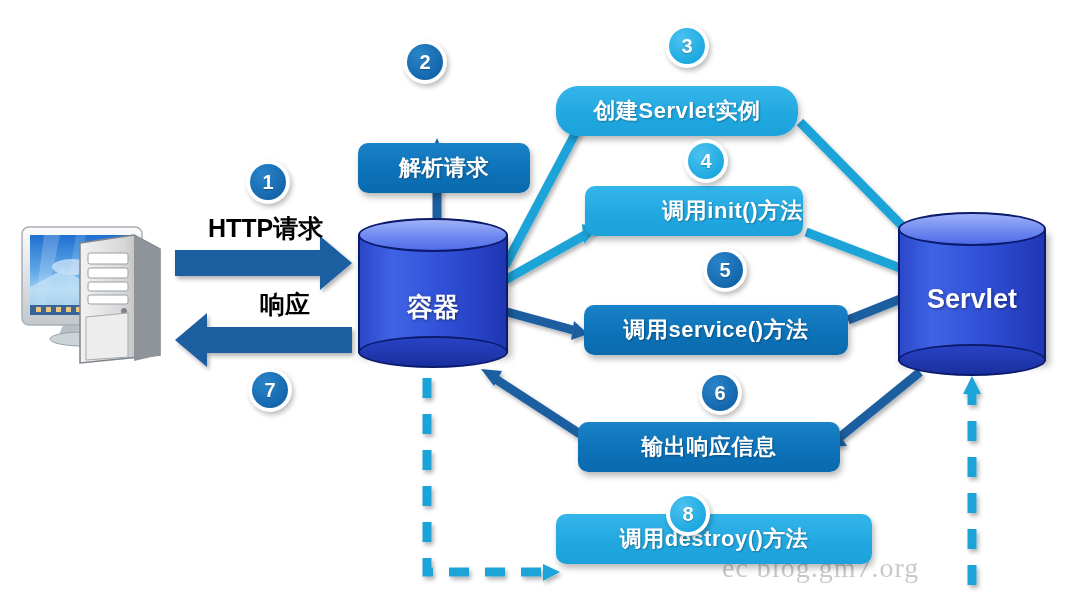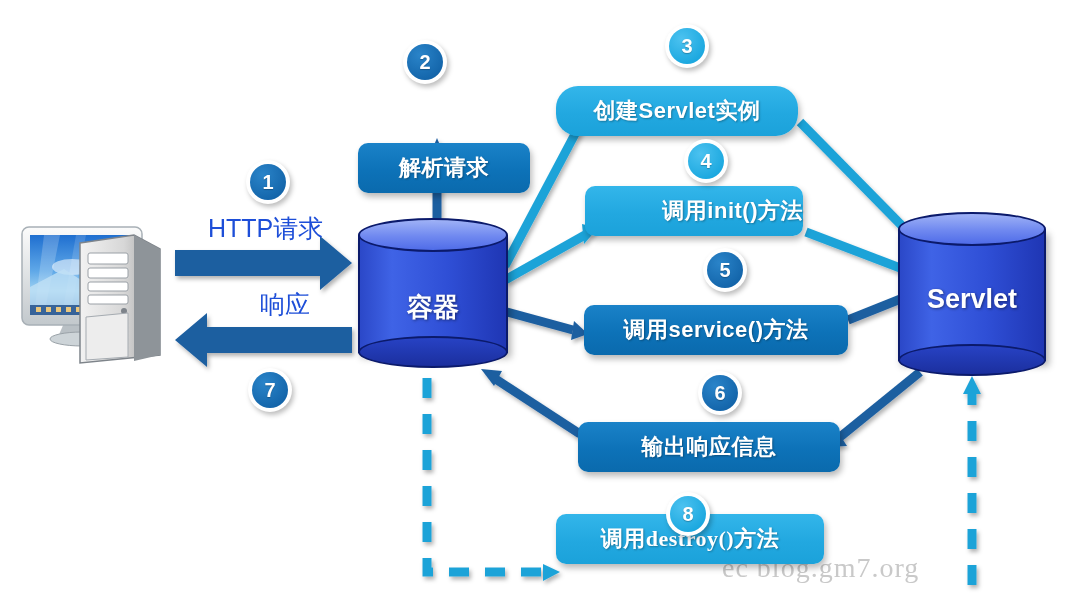--- a/index.html
+++ b/index.html
@@ -71,21 +71,21 @@
   .cyl .label{
     position:absolute;left:0;right:0;text-align:center;
     color:#ffffff;font-weight:bold;
     text-shadow:1px 1px 3px rgba(0,0,0,.45);
     z-index:2;
   }
 
   
   .flowlabel{
     position:absolute;
-    color:#1d4ed8;font-weight:normal;
+    color:#000000;font-weight:bold;
     white-space:nowrap;z-index:5;
   }
 
   
   #computer{position:absolute;left:14px;top:205px;width:150px;height:160px;z-index:3;}
 
   
   #watermark{
     position:absolute;
     color:#c9c9c9;
@@ -265,21 +265,21 @@
   </div>
 
   <div class="box dark" style="left:584px;top:305px;width:264px;height:50px;">
     <span class="txt">调用service()方法</span>
   </div>
 
   <div class="box dark" style="left:578px;top:422px;width:262px;height:50px;">
     <span class="txt">输出响应信息</span>
   </div>
 
-  <div class="box light" style="left:556px;top:514px;width:268px;height:50px;font-family:Liberation Serif, serif;">
+  <div class="box light" style="left:556px;top:514px;width:316px;height:50px;">
     <span class="txt">调用destroy()方法</span>
   </div>
 
   <div class="badge dark" style="left:246px;top:160px;">
     <div class="inner">1</div>
   </div>
   <div class="badge dark" style="left:403px;top:40px;">
     <div class="inner">2</div>
   </div>
   <div class="badge light" style="left:665px;top:24px;">

